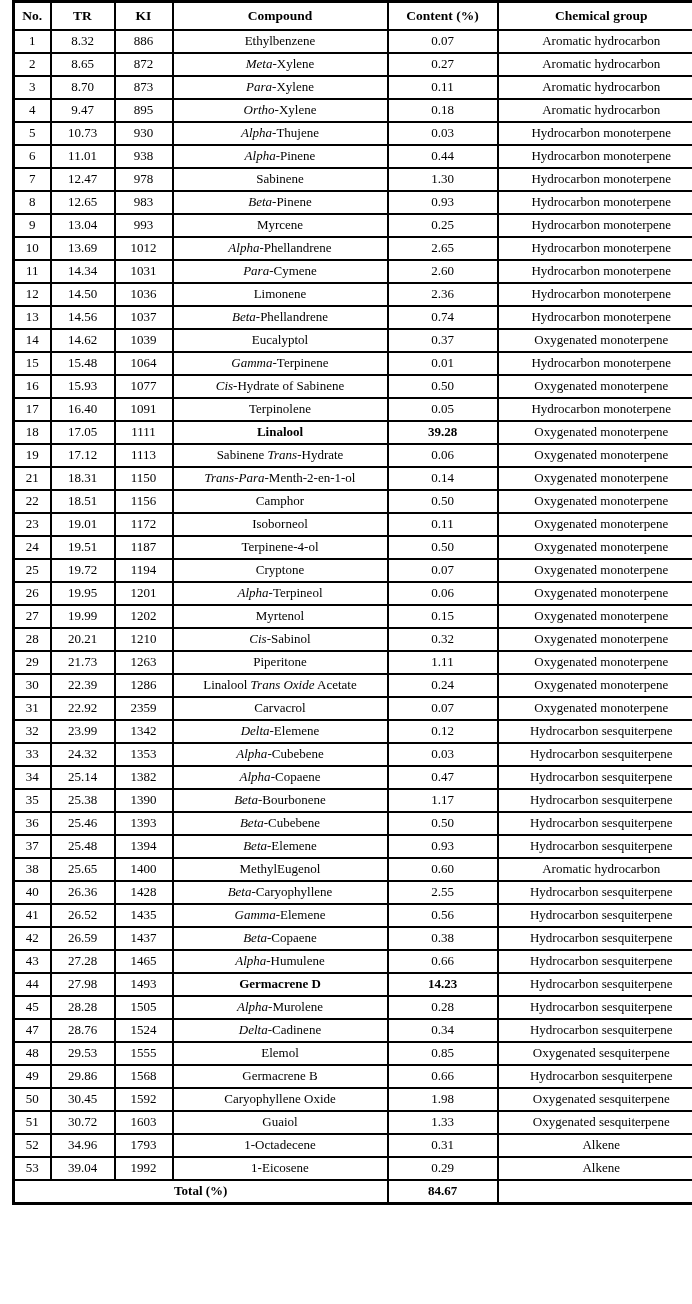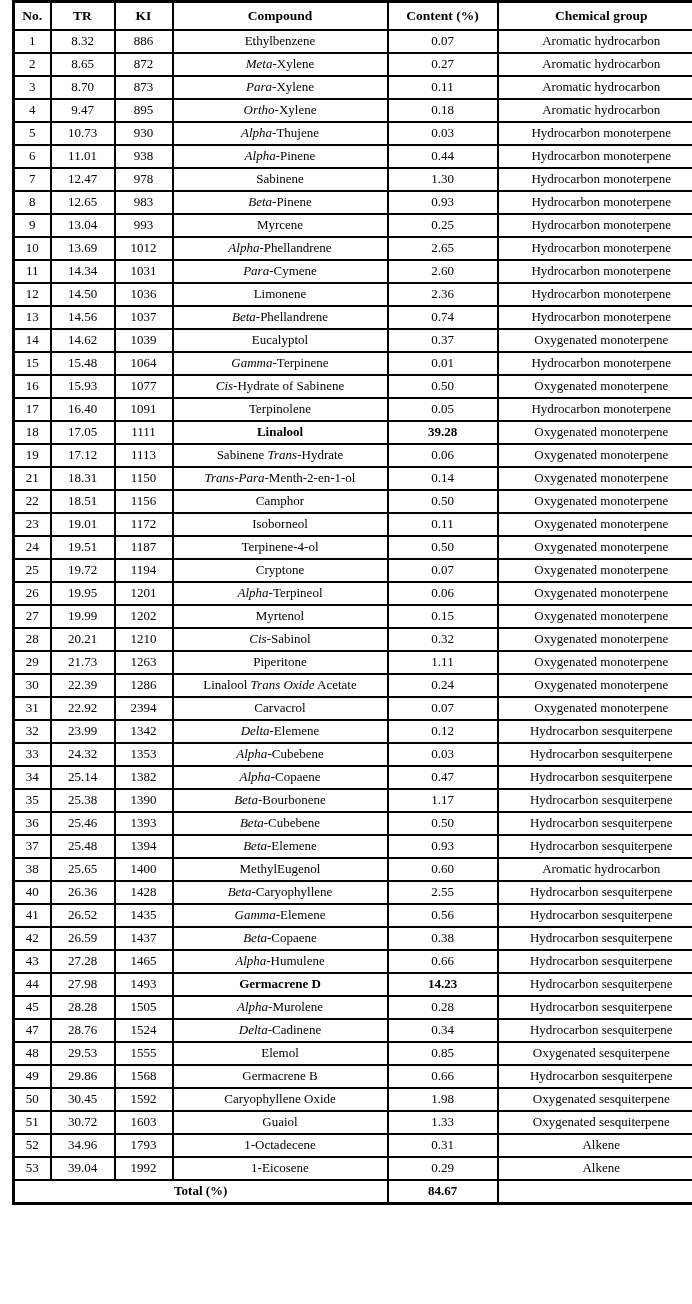--- a/index.html
+++ b/index.html
@@ -293,21 +293,21 @@
           <td>30</td>
           <td>22.39</td>
           <td>1286</td>
           <td>Linalool <i>Trans Oxide</i> Acetate</td>
           <td>0.24</td>
           <td>Oxygenated monoterpene</td>
         </tr>
         <tr>
           <td>31</td>
           <td>22.92</td>
-          <td>2394</td>
+          <td>2359</td>
           <td>Carvacrol</td>
           <td>0.07</td>
           <td>Oxygenated monoterpene</td>
         </tr>
         <tr>
           <td>32</td>
           <td>23.99</td>
           <td>1342</td>
           <td><i>Delta</i>-Elemene</td>
           <td>0.12</td>

